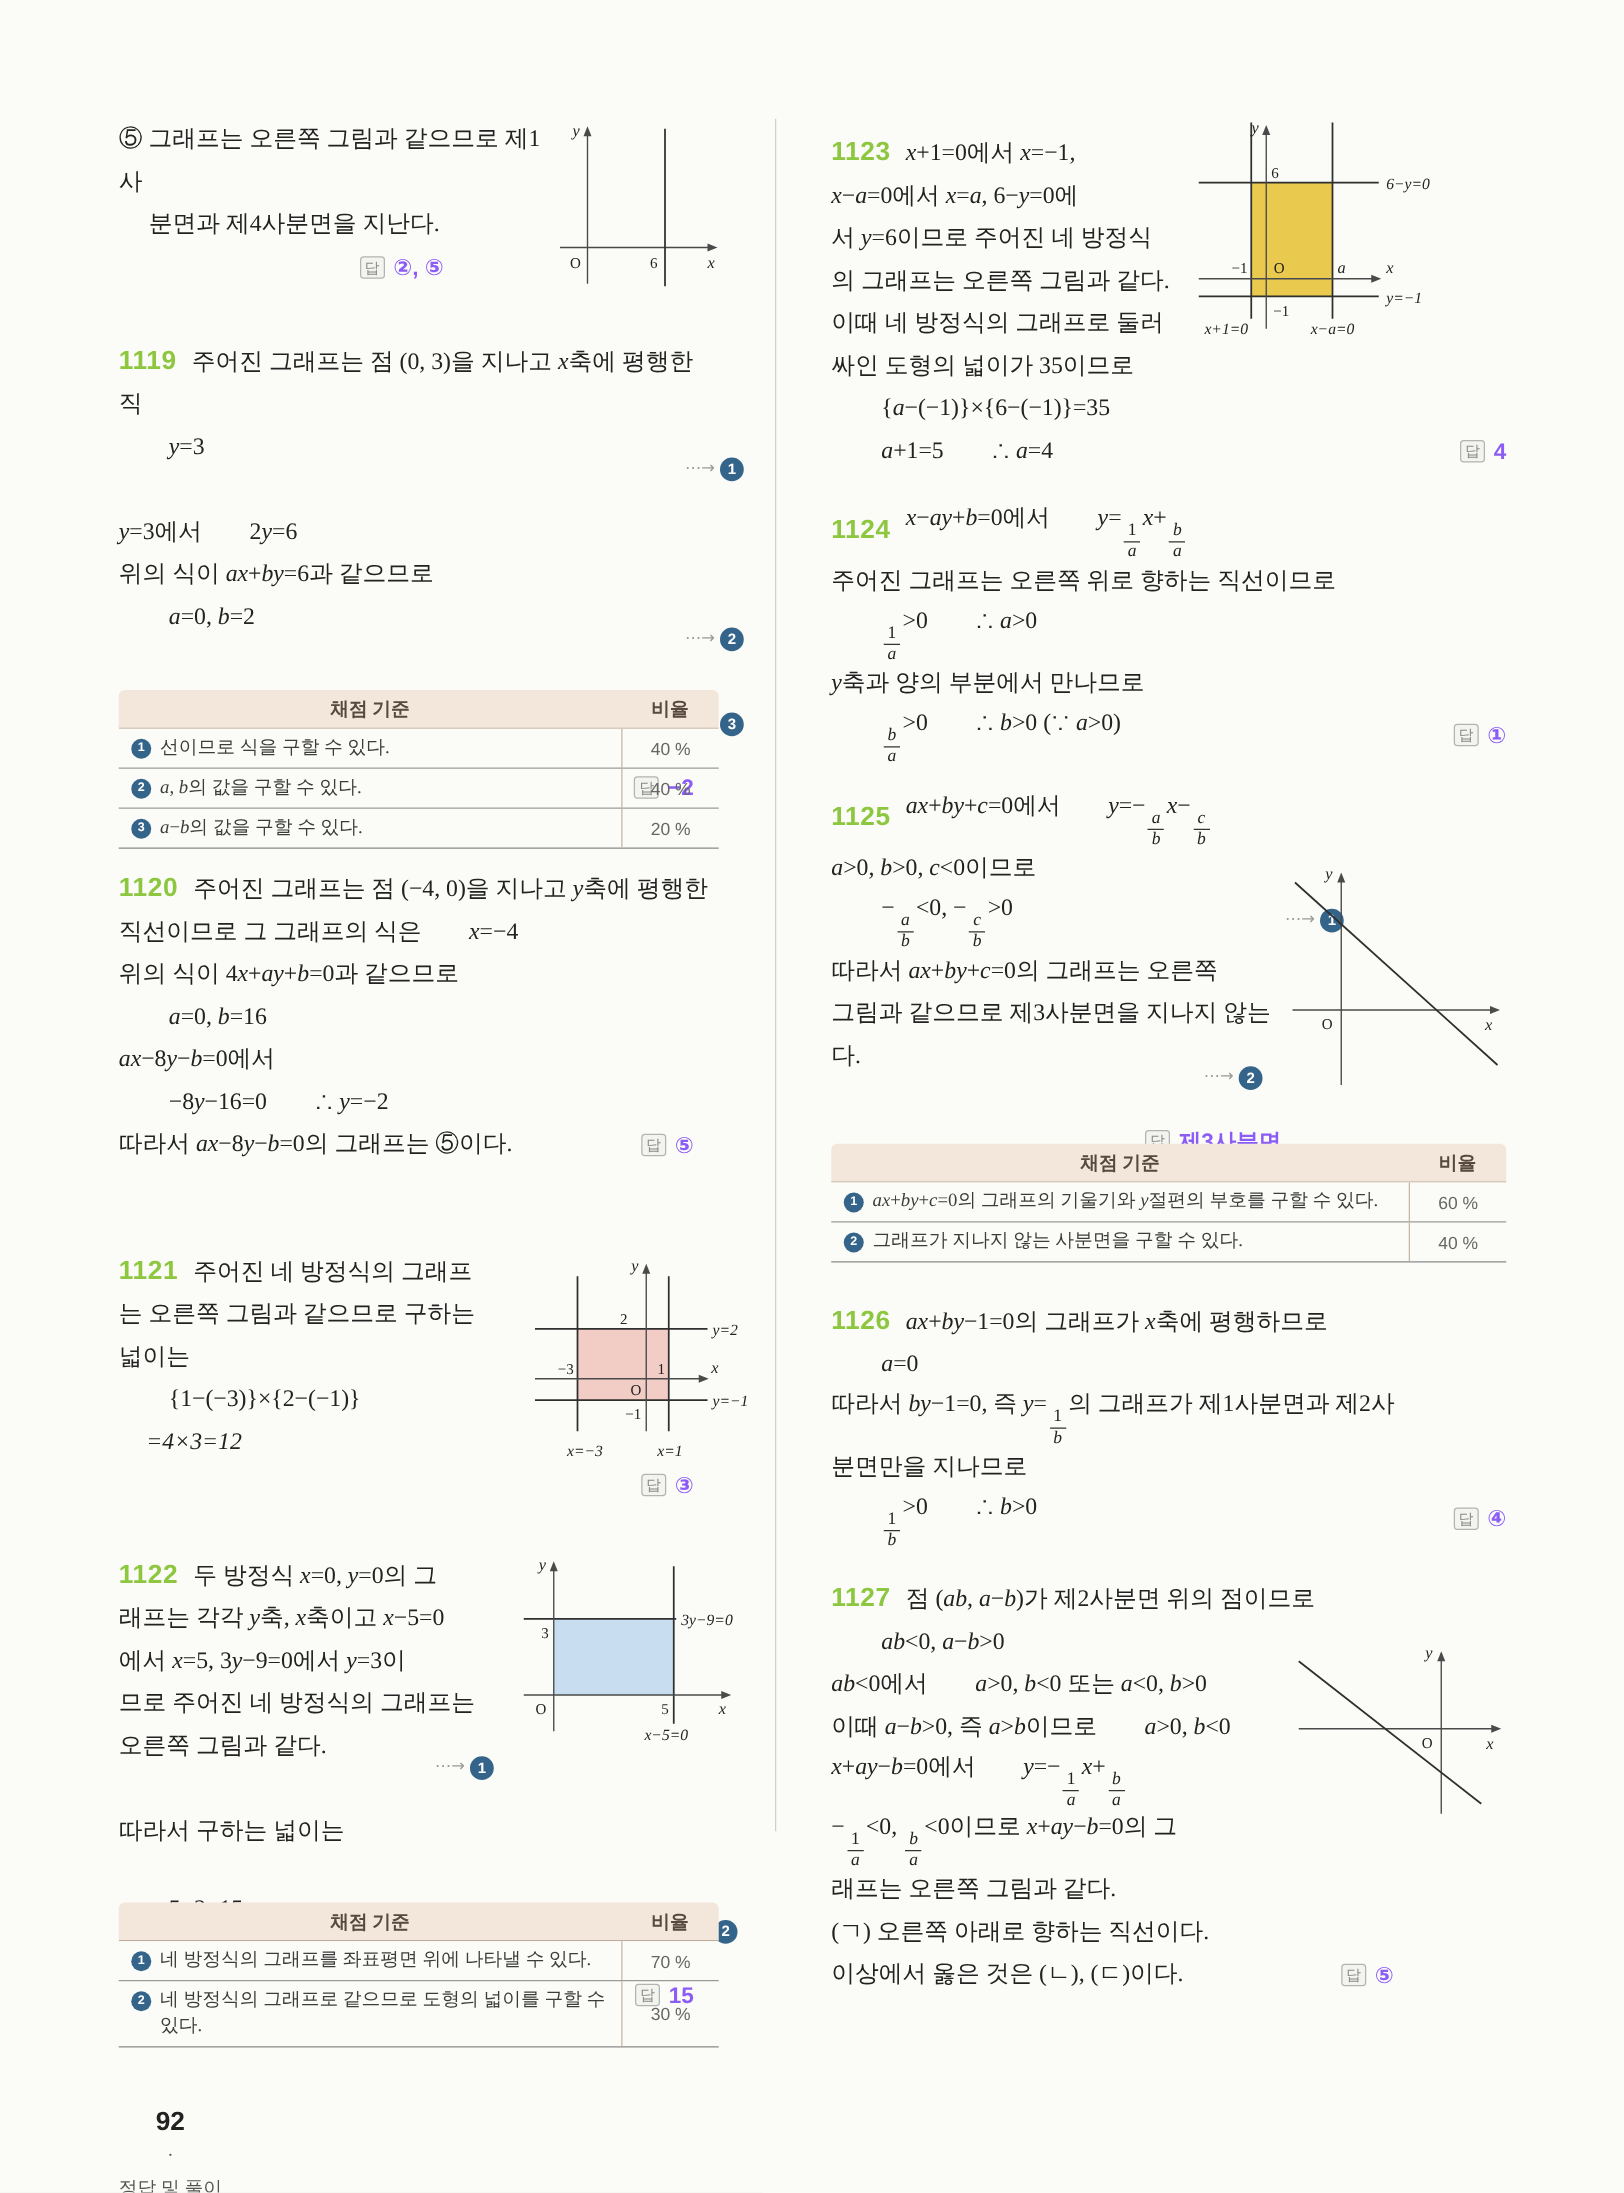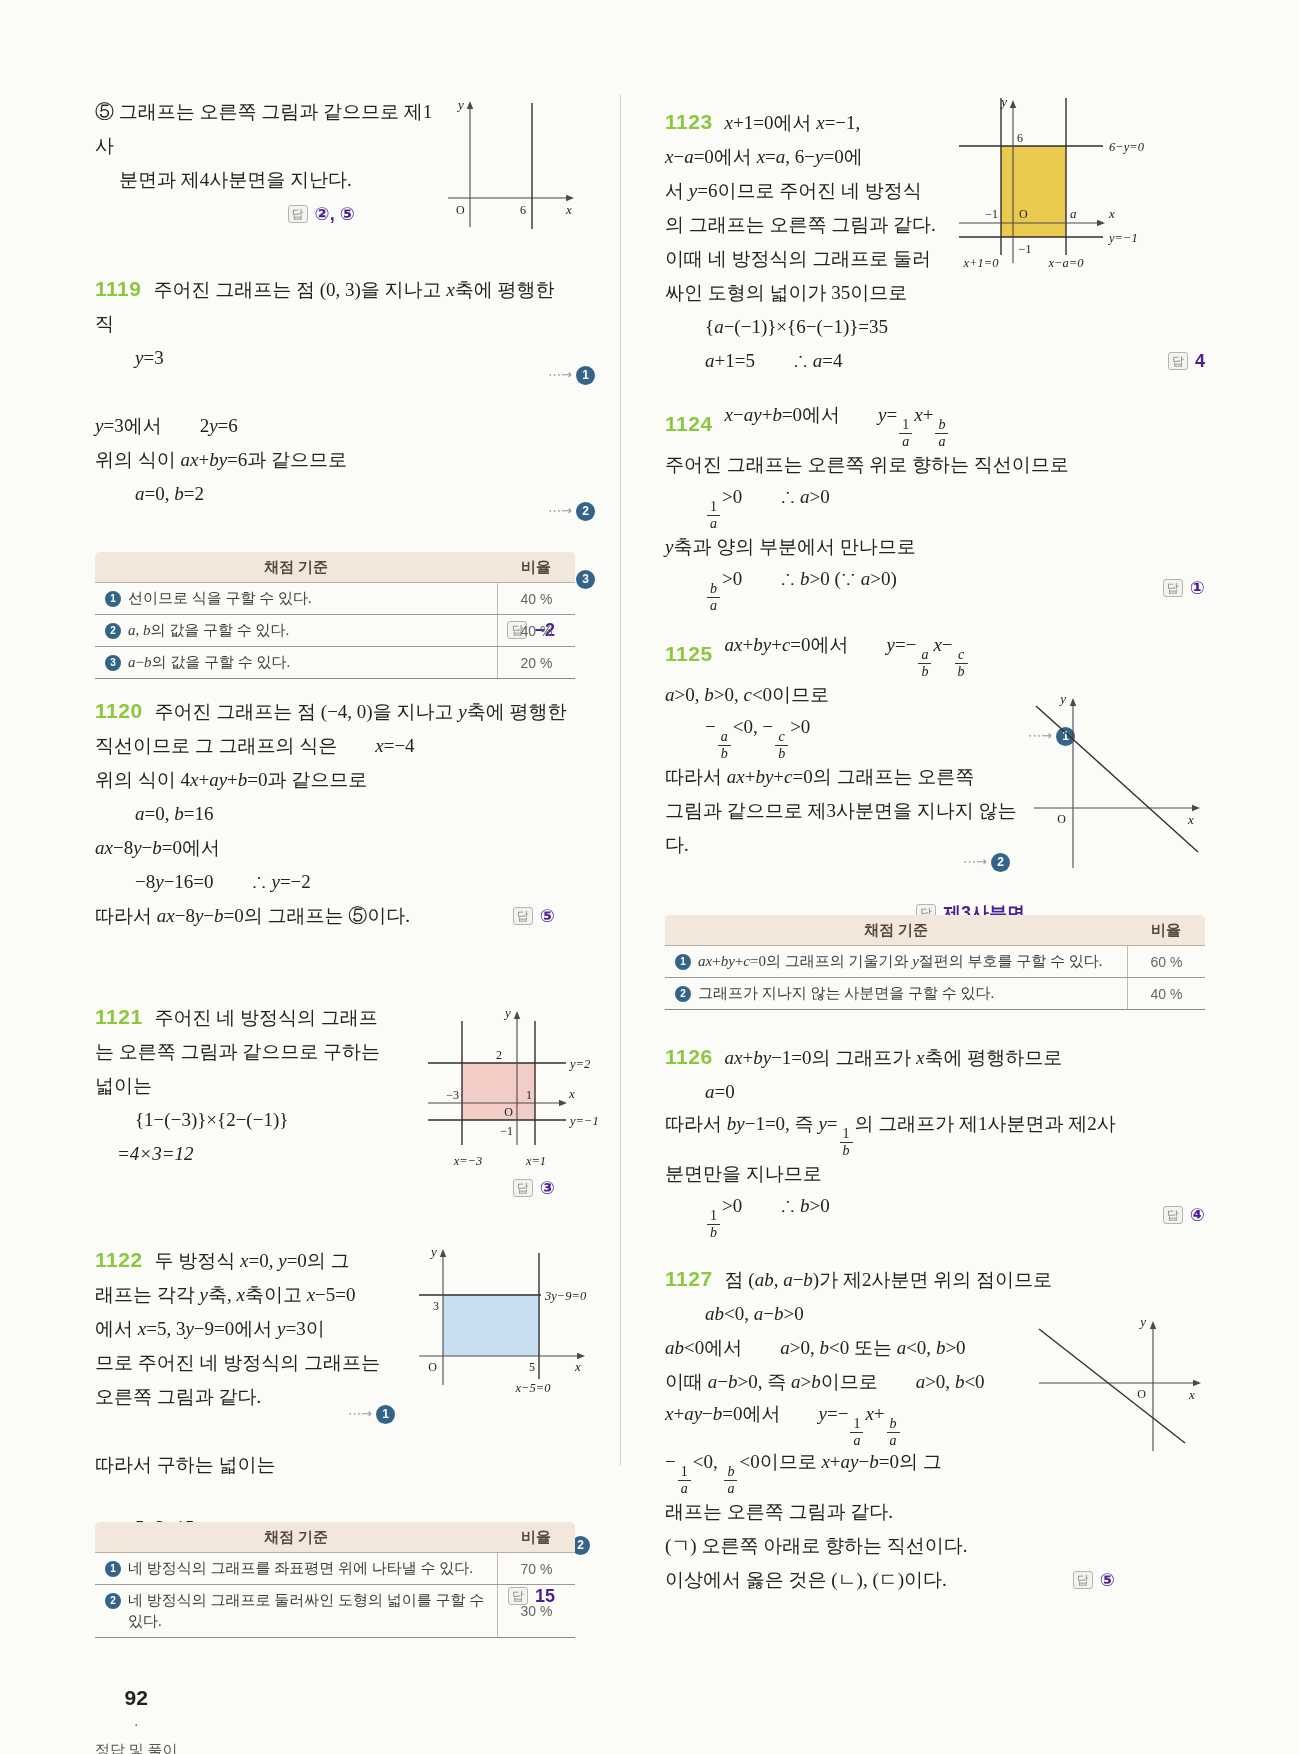--- a/index.html
+++ b/index.html
@@ -26,21 +26,21 @@
       display:inline-flex;align-items:center;gap:4px;}
   .mka{color:#9a9a9a;font-size:13px;font-family:"DejaVu Sans",sans-serif;}
   .stc{display:inline-block;width:19px;height:19px;border-radius:50%;background:#35648a;
        color:#fff;font-size:12px;line-height:19px;text-align:center;font-weight:bold;
        font-family:"Liberation Sans","DejaVu Sans",sans-serif;}
   .stc.sm{width:16px;height:16px;font-size:10px;line-height:16px;flex:0 0 16px;margin-top:3px;}
   .ans{display:inline-flex;align-items:center;}
   .ai{display:inline-block;border:1px solid #b3b3b3;border-radius:3px;color:#8a8a8a;
       background:#f3f3ef;font-size:12px;line-height:16px;padding:0 3px;margin-right:7px;
       font-family:"Liberation Sans",sans-serif;}
-  .av{font-weight:bold;font-size:18px;color:#4c1d95;
+  .av{font-weight:bold;font-size:18px;color:#8b5cf6;
       font-family:"Liberation Sans","DejaVu Sans",sans-serif;white-space:pre-wrap;}
   
   .gtable{position:absolute;font-size:15px;color:#3c3c3c;}
   .ghead{display:grid;grid-template-columns:1fr 78px;background:#f3e7db;
          border-radius:5px 5px 0 0;height:30px;align-items:center;
          font-weight:bold;color:#57493e;border-bottom:1px solid #bfae9d;}
   .ghead span{text-align:center;}
   .grow{display:grid;grid-template-columns:1fr 78px;border-bottom:1px solid #9b9b9b;
         align-items:stretch;}
   .grow:last-child{border-bottom:1.4px solid #8a8a8a;}
@@ -232,21 +232,21 @@
     <div class="grow">
       <span class="gtext">
           <span class="stc sm">1</span>
           <span class="mx">네 방정식의 그래프를 좌표평면 위에 나타낼 수 있다.</span>
         </span>
       <span class="gpct">70 %</span>
     </div>
     <div class="grow">
       <span class="gtext">
           <span class="stc sm">2</span>
-          <span class="mx">네 방정식의 그래프로 둘러싸인 도형의 넓이를 구할 수 있다.</span>
+          <span class="mx">네 방정식의 그래프로 같으므로 도형의 넓이를 구할 수 있다.</span>
         </span>
       <span class="gpct">30 %</span>
     </div>
   </div>
 
   <div class="footer">
     <b>92</b>
     <span>·</span>
     <span>정답 및 풀이</span>
   </div>

